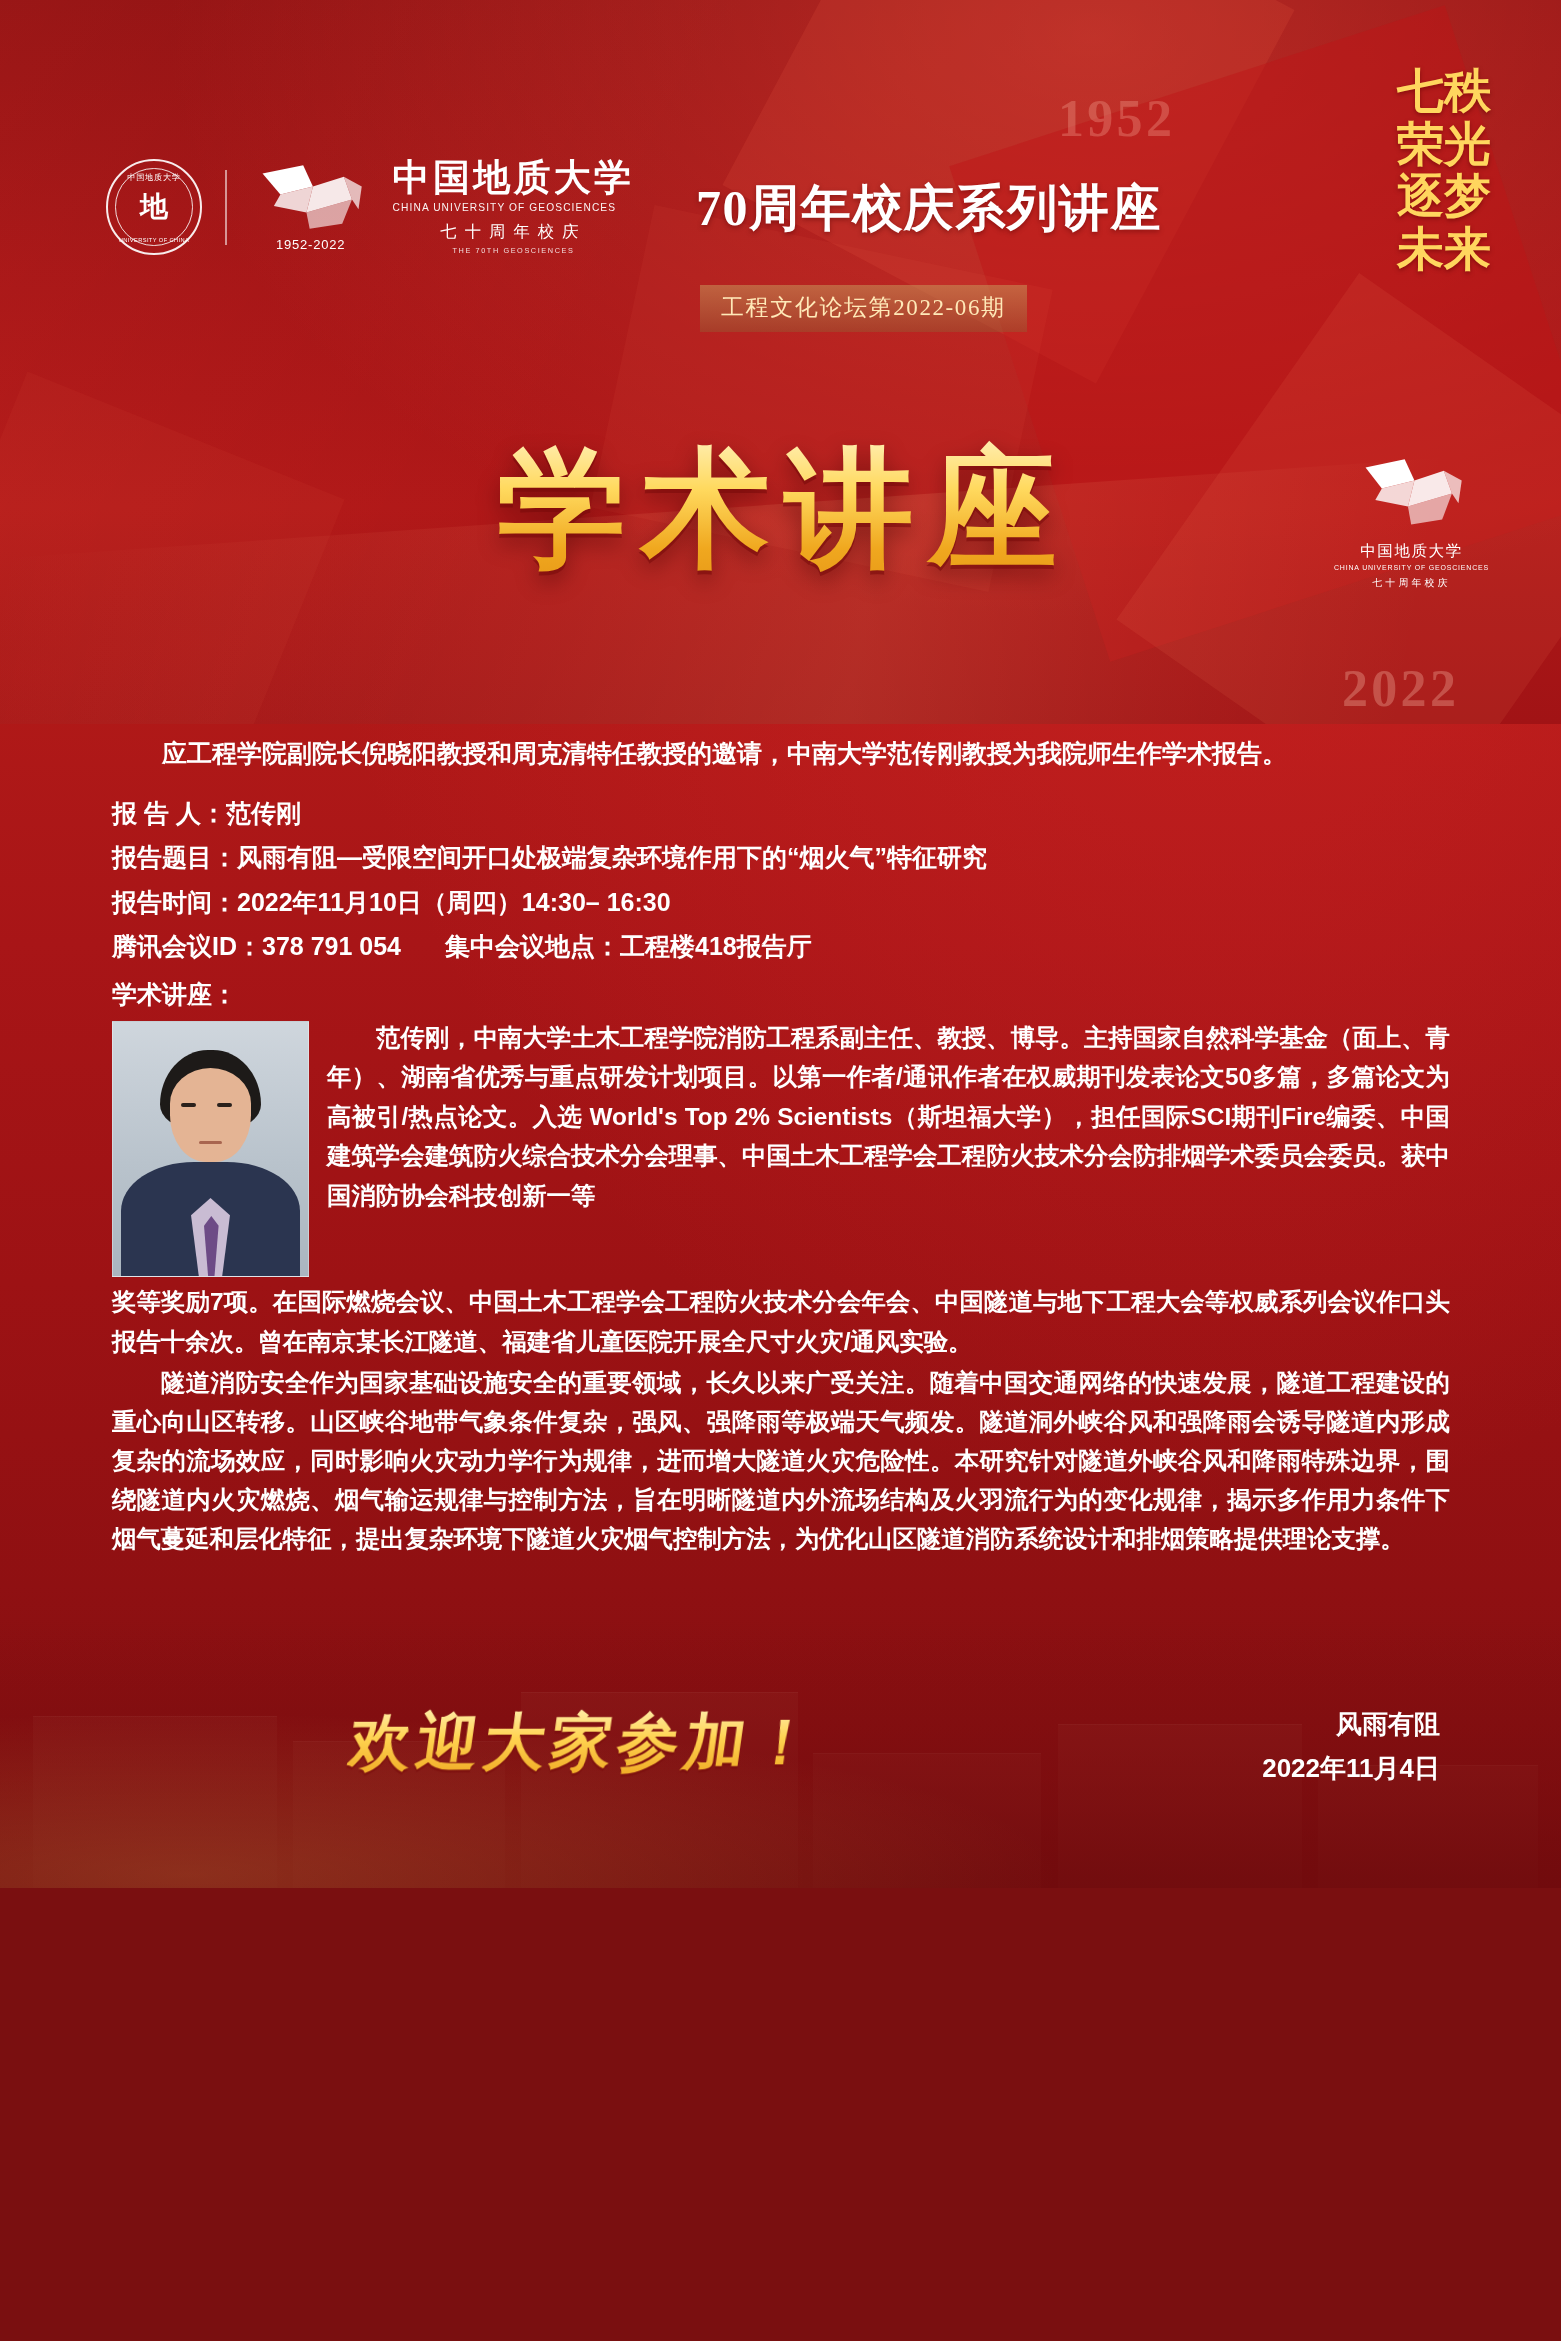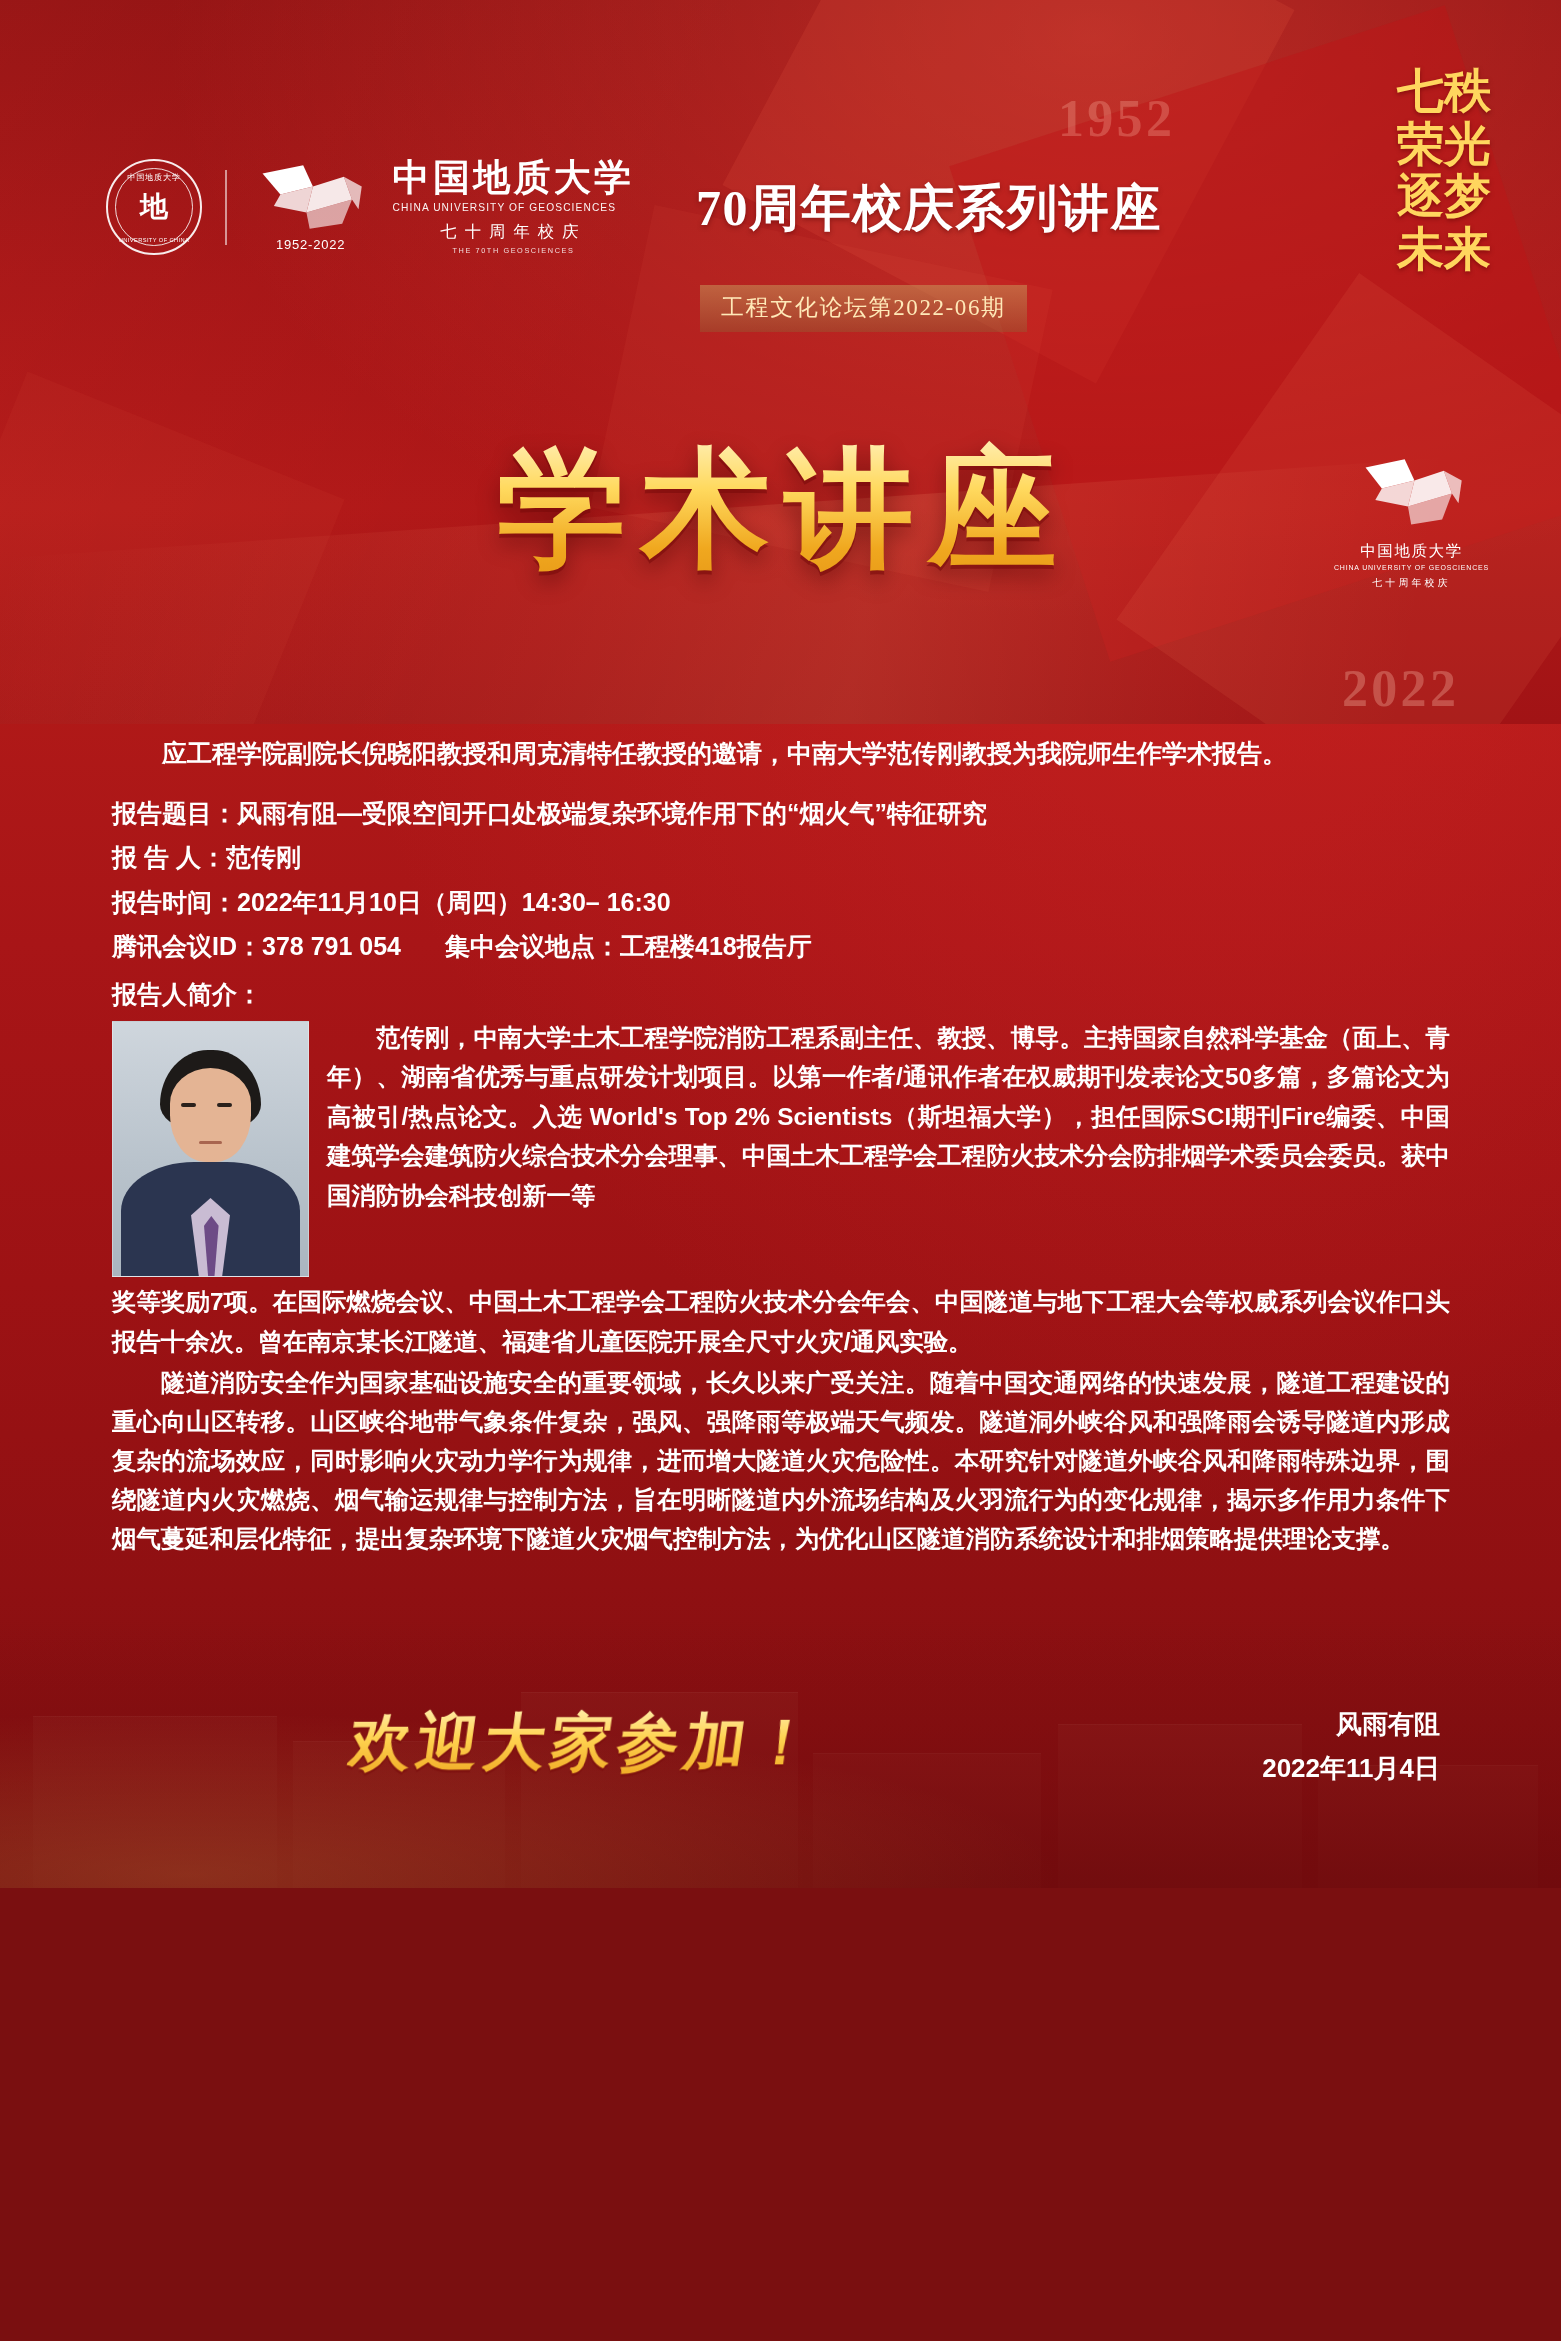--- a/index.html
+++ b/index.html
@@ -471,36 +471,36 @@
     <div class="sub">七十周年校庆</div>
   </div>
 
   <div class="big-title">学术讲座</div>
 
   <div class="content">
 
     <div class="lead">应工程学院副院长倪晓阳教授和周克清特任教授的邀请，中南大学范传刚教授为我院师生作学术报告。</div>
 
     <div class="field">
+      <span class="k">报 告 人：</span><span>范传刚</span>
+    </div>
+
+    <div class="field">
       <span class="k">报告题目：</span><span>风雨有阻—受限空间开口处极端复杂环境作用下的“烟火气”特征研究</span>
-    </div>
-
-    <div class="field">
-      <span class="k">报 告 人：</span><span>范传刚</span>
     </div>
 
     <div class="field">
       <span class="k">报告时间：</span><span>2022年11月10日（周四）14:30– 16:30</span>
     </div>
 
     <div class="field">
       <span class="k">腾讯会议ID：</span><span>378 791 054</span><span class="gap"></span><span class="k">集中会议地点：</span><span>工程楼418报告厅</span>
     </div>
 
-    <div class="section-label">报告人简介：</div>
+    <div class="section-label">学术讲座：</div>
 
     <div class="bio-block">
       <div class="portrait">
         <div class="body"></div>
         <div class="shirt"></div>
         <div class="tie"></div>
         <div class="hair"></div>
         <div class="face"></div>
         <div class="eye-l"></div>
         <div class="eye-r"></div>

